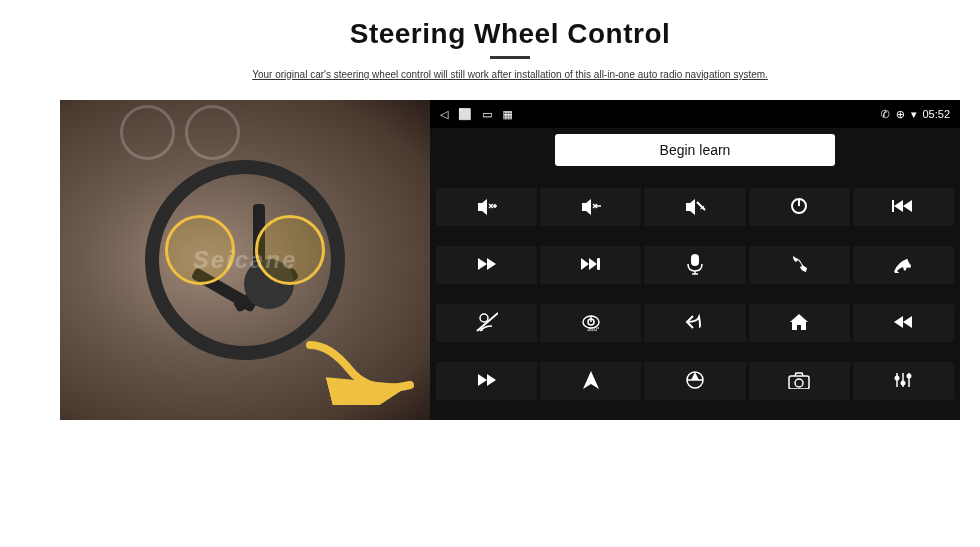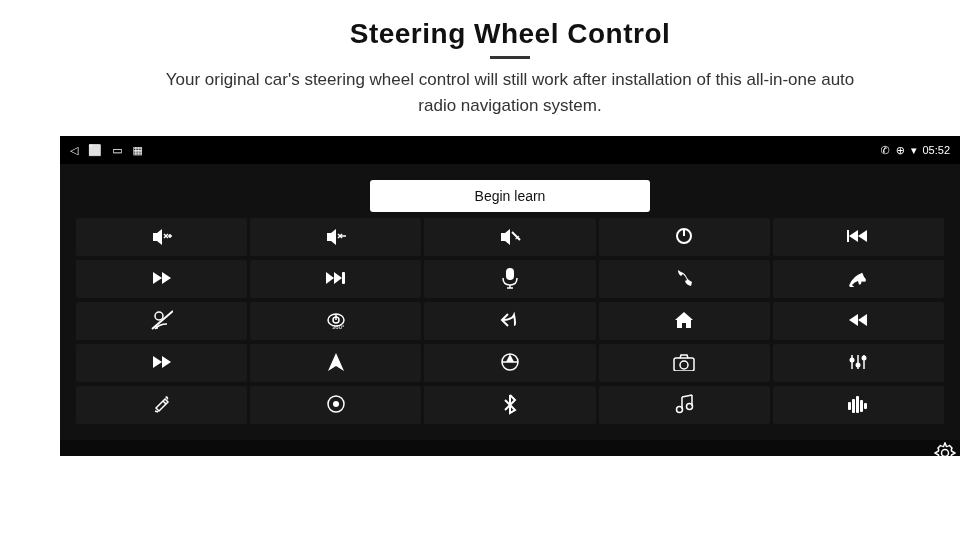--- a/index.html
+++ b/index.html
@@ -29,26 +29,27 @@
       color: #111;
       letter-spacing: 0.5px;
     }
     .title-divider {
       width: 40px;
       height: 3px;
       background: #333;
       margin: 6px auto 8px auto;
     }
     .subtitle {
-      font-size: 17px;
+      font-size: 10px;
       color: #333;
       text-align: center;
       max-width: 700px;
       line-height: 1.5;
       margin-bottom: 12px;
+      text-decoration: underline;
     }
     .content-area {
       display: flex;
       width: 100%;
       height: 320px;
     }
     
     .car-photo {
       width: 370px;
       height: 320px;
@@ -183,22 +184,22 @@
       align-items: center;
       gap: 6px;
       color: #fff;
       font-size: 11px;
     }
     
     .controls-area {
       flex: 1;
       display: flex;
       flex-direction: column;
-      padding: 16px;
-      gap: 4px;
+      padding: 6px;
+      gap: 20px;
     }
     
     .begin-learn-row {
       display: flex;
       justify-content: center;
       margin-bottom: 2px;
     }
     .begin-learn-btn {
       background: #fff;
       color: #111;
@@ -287,20 +288,52 @@
 
 <div class="page-wrapper">
   <div class="title-section">
     <h1 class="main-title">Steering Wheel Control</h1>
     <div class="title-divider"></div>
     <p class="subtitle">Your original car's steering wheel control will still work after installation of this all-in-one auto radio navigation system.</p>
   </div>
 
   <div class="content-area">
 
+    <div class="car-photo">
+      <div class="car-photo-inner">
+
+        <div class="dashboard-bg">
+          <div class="dash-circle"></div>
+          <div class="dash-circle2"></div>
+        </div>
+
+        <div class="steering-wheel">
+          <div class="sw-outer-ring">
+            <div class="sw-spoke sw-spoke-v"></div>
+            <div class="sw-spoke sw-spoke-bl"></div>
+            <div class="sw-spoke sw-spoke-br"></div>
+            <div class="sw-center"></div>
+          </div>
+
+          <div class="circle-highlight circle-left"></div>
+          <div class="circle-highlight circle-right"></div>
+        </div>
+
+        <div class="watermark">Seicane</div>
+
+        <svg class="yellow-arrow" viewBox="0 0 120 70">
+          <defs>
+            <marker id="arrowhead" markerWidth="10" markerHeight="7" refX="10" refY="3.5" orient="auto">
+              <polygon points="0 0, 10 3.5, 0 7" fill="#f0c040"></polygon>
+            </marker>
+          </defs>
+          <path d="M10,10 Q30,10 50,35 Q70,60 110,50" stroke="#f0c040" stroke-width="8" fill="none" marker-end="url(#arrowhead)" stroke-linecap="round"></path>
+        </svg>
+      </div>
+    </div>
 
     <div class="android-ui">
 
       <div class="status-bar">
         <div class="status-left">
           <span class="status-icon">◁</span>
           <span class="status-icon">⬜</span>
           <span class="status-icon">▭</span>
           <span class="status-icon">▦</span>
         </div>

